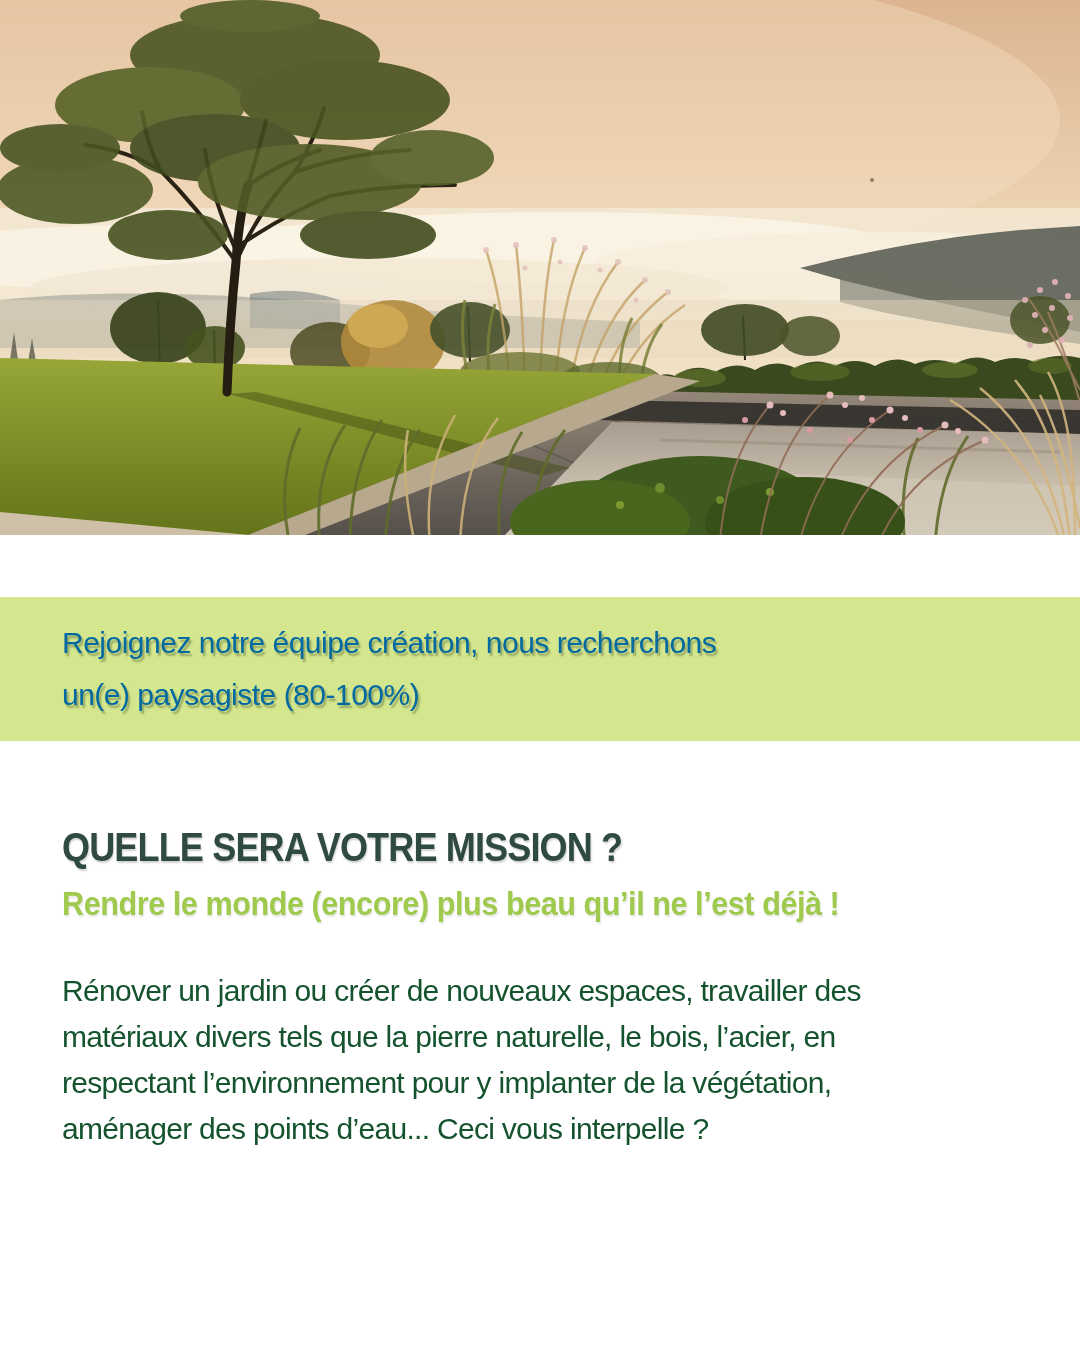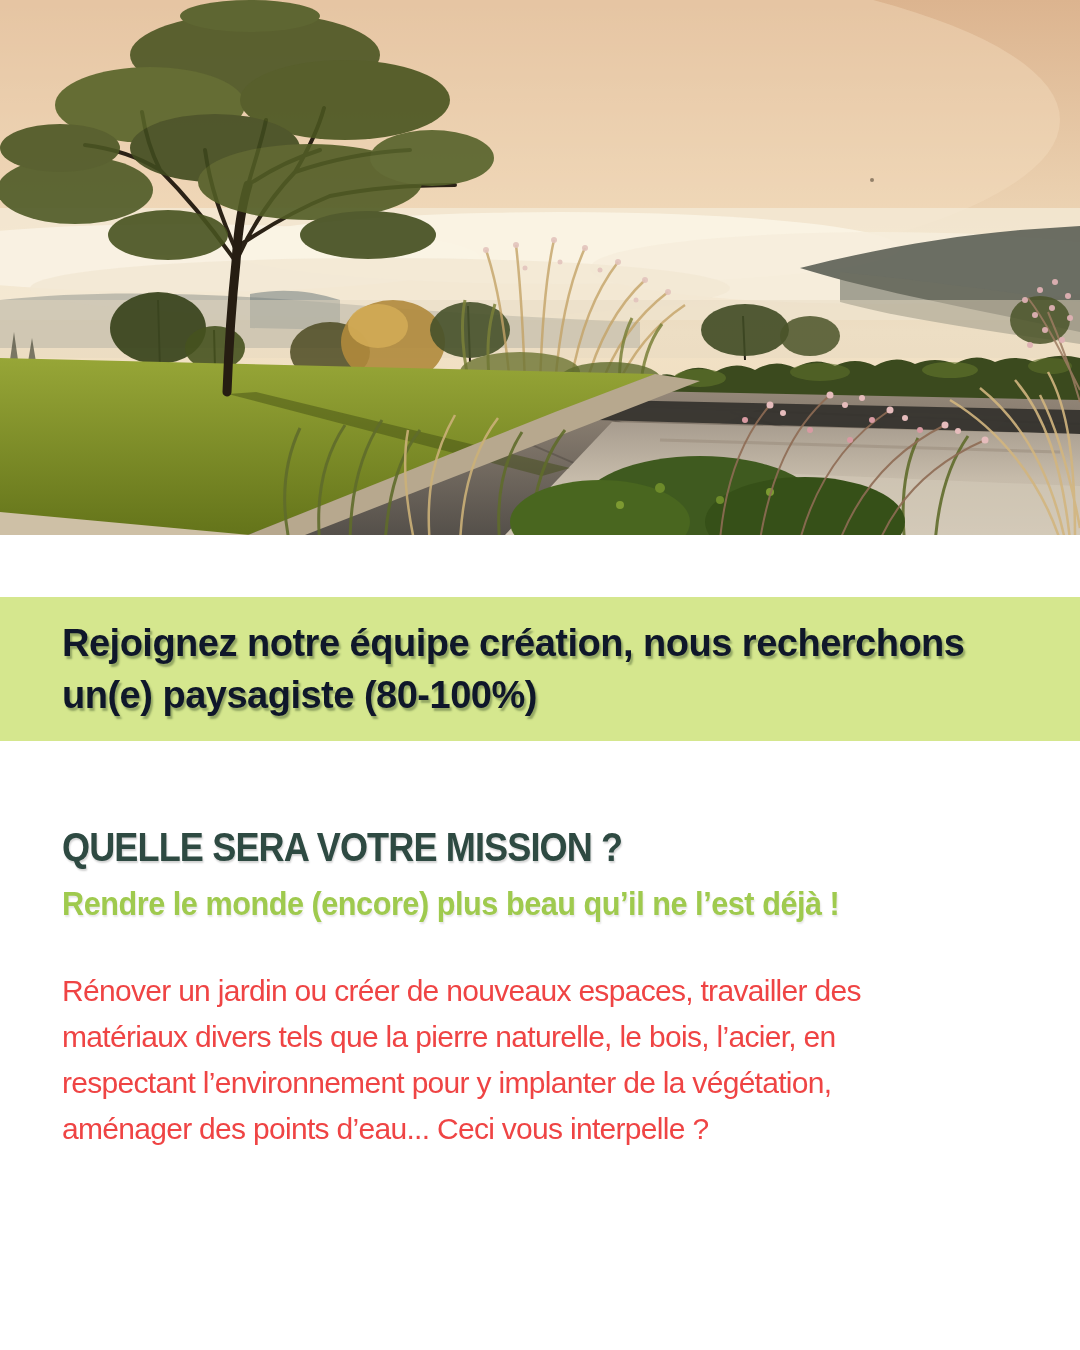--- a/index.html
+++ b/index.html
@@ -11,40 +11,40 @@
   
   .hero{position:absolute;top:0;left:0;width:1080px;height:535px;}
   .hero svg{display:block;}
   
   .banner{
     position:absolute;top:597px;left:0;width:1080px;height:144px;
     background:#d5e78e;display:flex;align-items:center;
   }
   .banner h1{
     margin:0 18px 0 62px;
-    font-size:38px;line-height:52px;font-weight:700;
-    color:#0f172a;letter-spacing:-0.5px;white-space:pre-line;
+    font-size:30px;line-height:52px;font-weight:400;
+    color:#0369a1;letter-spacing:-0.5px;white-space:pre-line;
     text-shadow:2px 3px 2px rgba(48,70,36,0.40);
   }
   
   .mission-heading{
     position:absolute;top:824px;left:62px;margin:0;
     font-size:41px;font-weight:700;color:#2e4a42;letter-spacing:-1px;
     transform:scaleX(0.88);transform-origin:left center;white-space:nowrap;
     text-shadow:1px 2px 2px rgba(0,0,0,0.18);
   }
   .mission-subheading{
     position:absolute;top:884px;left:62px;margin:0;
     font-size:34px;font-weight:700;color:#9fca4e;letter-spacing:-0.5px;
     transform:scaleX(0.90);transform-origin:left center;white-space:nowrap;
     text-shadow:1px 2px 2px rgba(0,0,0,0.10);
   }
   .mission-body{
     position:absolute;top:968px;left:62px;width:1000px;margin:0;
-    font-size:30px;line-height:46px;color:#ef4444;letter-spacing:-0.7px;
+    font-size:30px;line-height:46px;color:#14532d;letter-spacing:-0.7px;
     white-space:pre-line;
   }
   
   .cta-row{
     position:absolute;top:1222px;right:90px;
     display:flex;align-items:center;gap:22px;cursor:pointer;
   }
   .cta-label{
     font-size:36px;font-weight:700;color:#2e4a42;letter-spacing:-1px;
     transform:scaleX(0.85);transform-origin:right center;white-space:nowrap;

